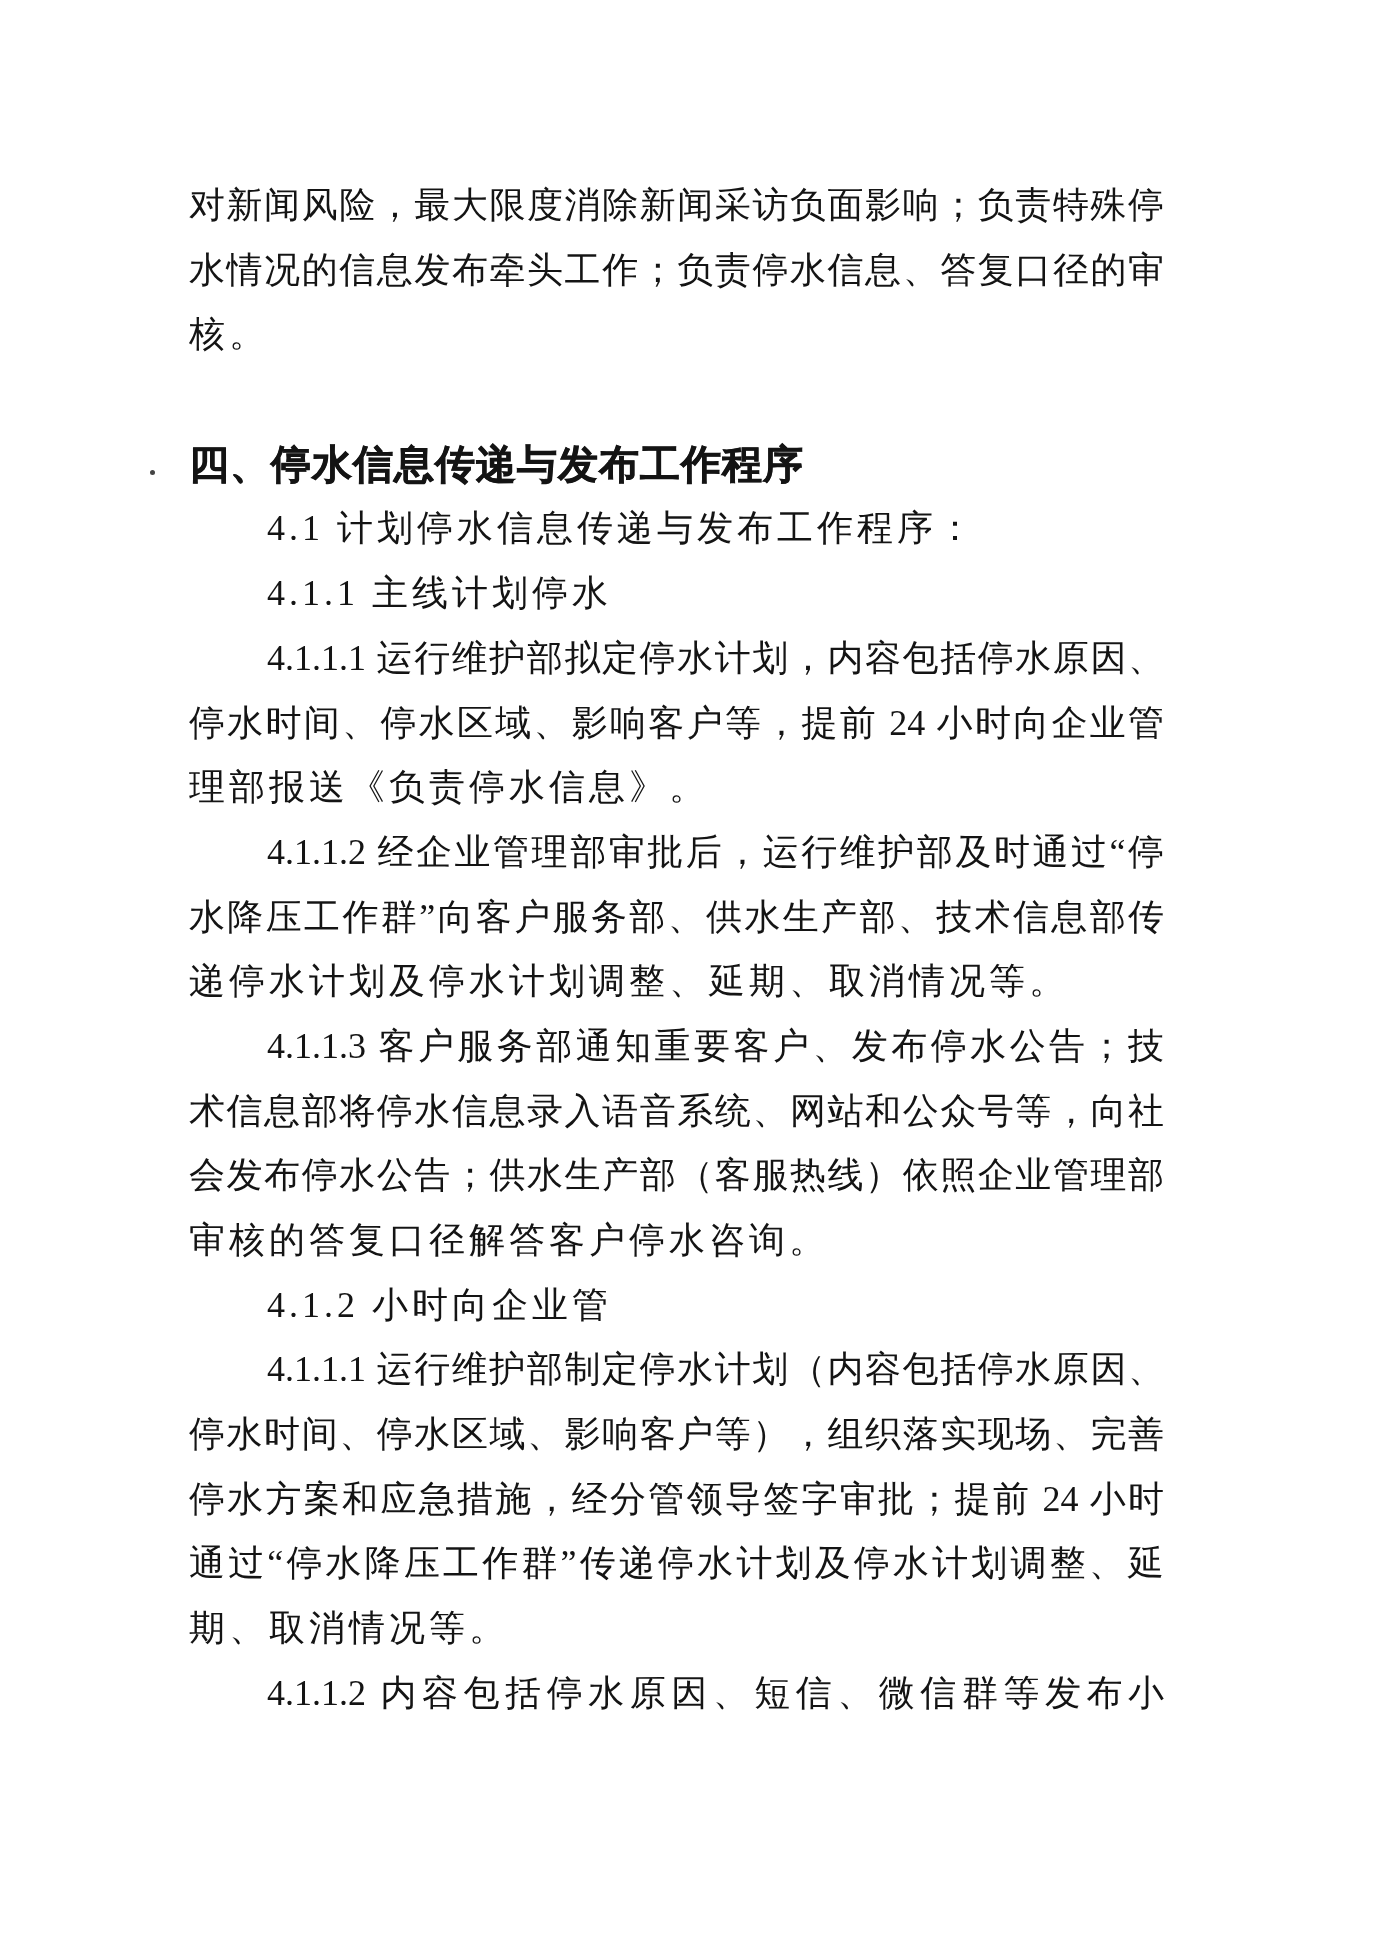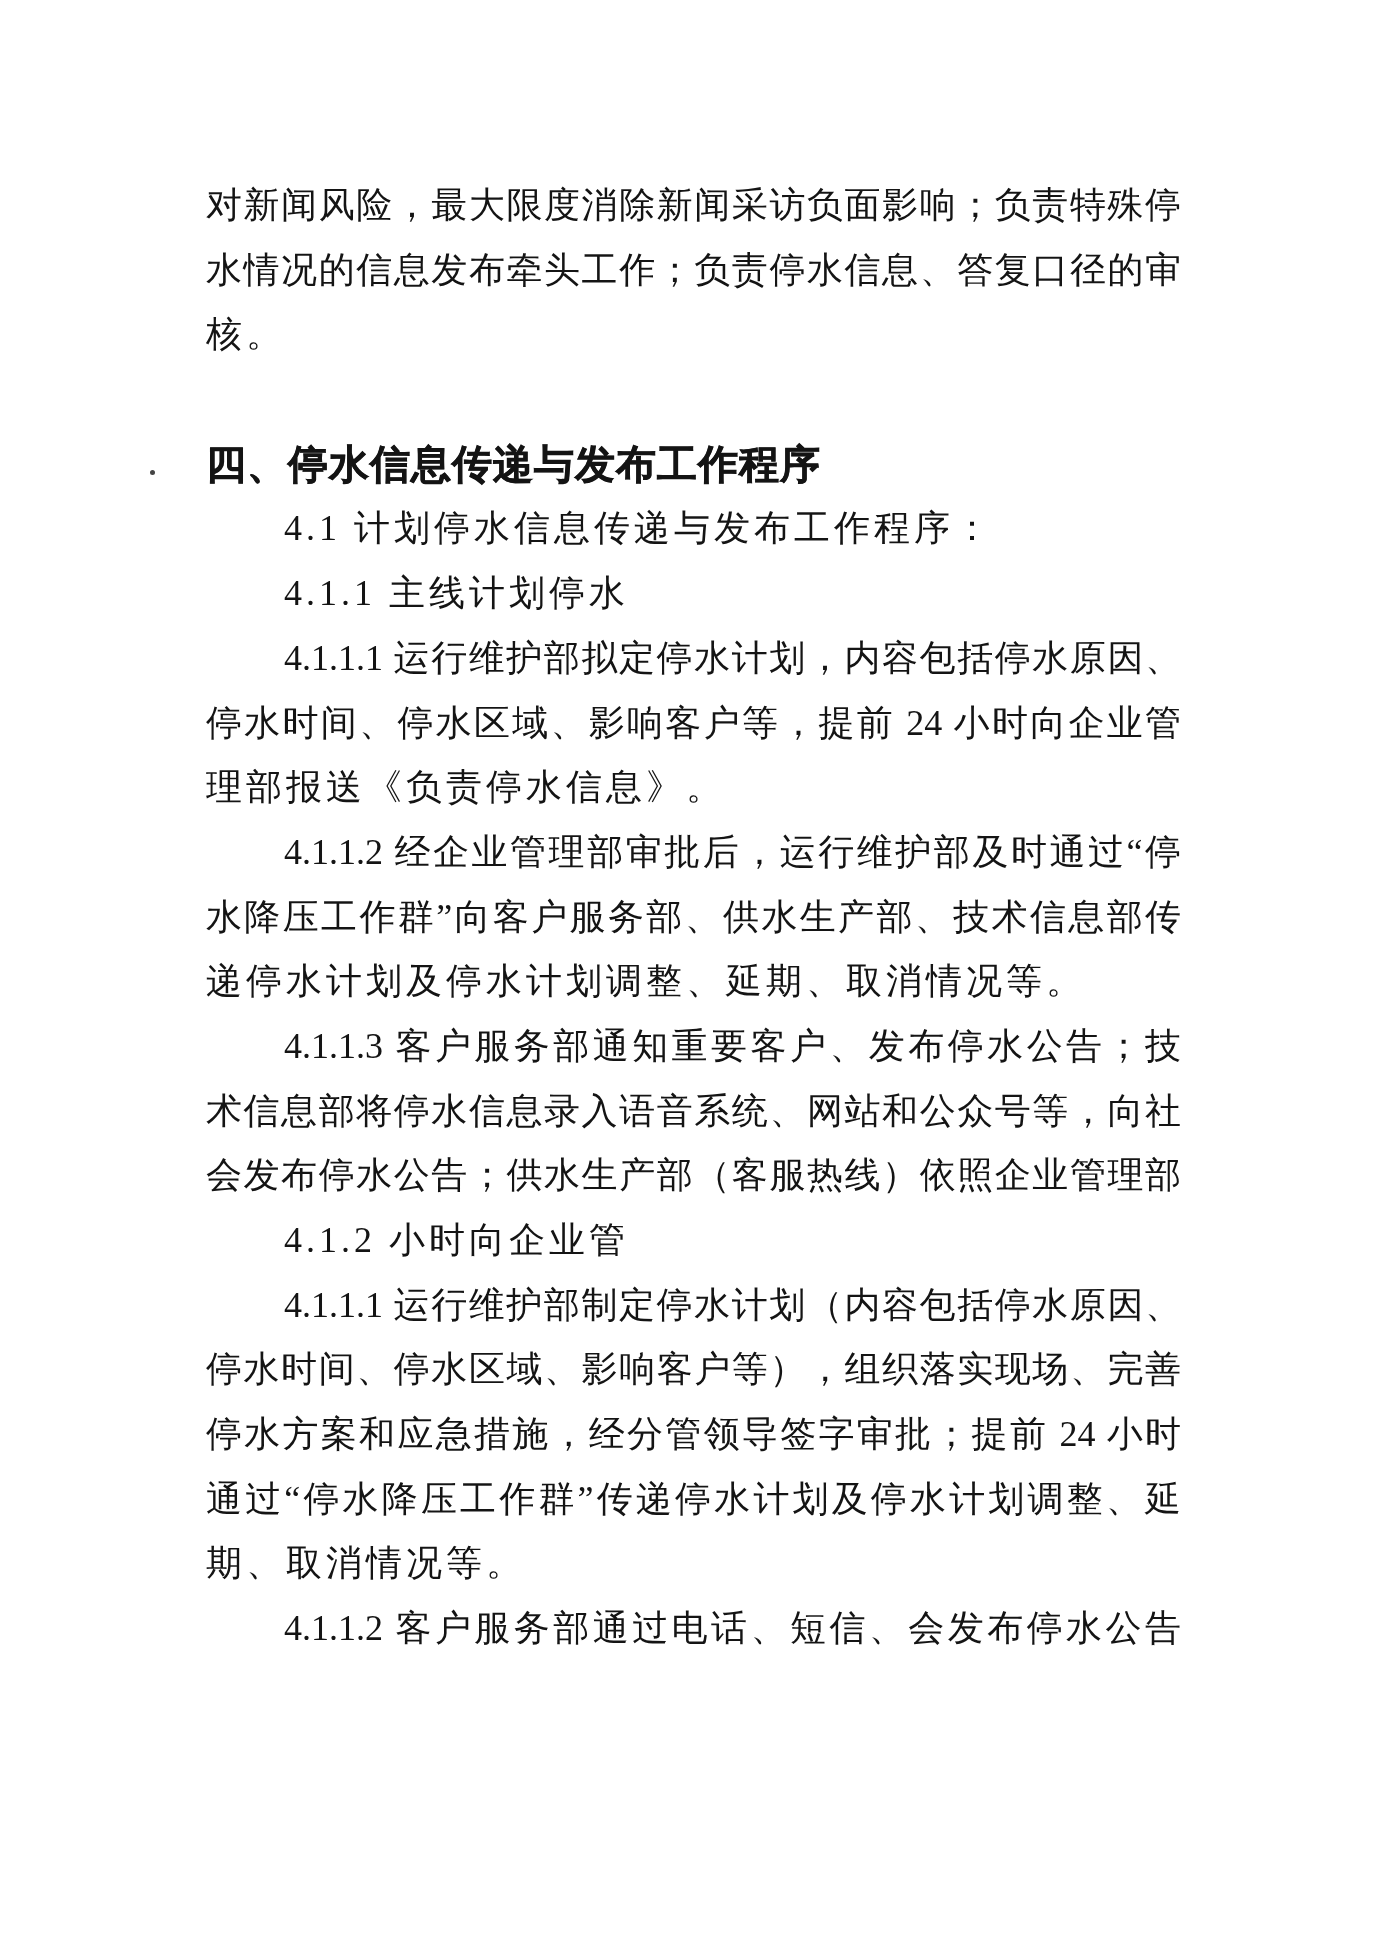--- a/index.html
+++ b/index.html
@@ -12,21 +12,21 @@
     width: 1388px;
     height: 1949px;
     margin: 0 auto;
     background: #ffffff;
     color: #141414;
     font-family: "Liberation Serif", "DejaVu Serif", serif;
     overflow: hidden;
   }
   .content {
     position: absolute;
-    left: 206px;
+    left: 189px;
     top: 173px;
     width: 975px;
   }
   .line {
     height: 64.7px;
     line-height: 64.7px;
     font-size: 36px;
     letter-spacing: 4px;
     white-space: nowrap;
     text-align: left;
@@ -79,21 +79,22 @@
       <div class="line indent">4.1.1 主线计划停水</div>
       <div class="line flush indent">4.1.1.1 运行维护部拟定停水计划，内容包括停水原因、</div>
       <div class="line flush">停水时间、停水区域、影响客户等，提前 24 小时向企业管</div>
       <div class="line">理部报送《负责停水信息》。</div>
       <div class="line flush indent">4.1.1.2 经企业管理部审批后，运行维护部及时通过“停</div>
       <div class="line flush">水降压工作群”向客户服务部、供水生产部、技术信息部传</div>
       <div class="line">递停水计划及停水计划调整、延期、取消情况等。</div>
       <div class="line flush indent">4.1.1.3 客户服务部通知重要客户、发布停水公告；技</div>
       <div class="line flush">术信息部将停水信息录入语音系统、网站和公众号等，向社</div>
       <div class="line flush">会发布停水公告；供水生产部（客服热线）依照企业管理部</div>
+      <div class="line">审核的答复口径解答客户停水咨询。</div>
       <div class="line indent">4.1.2 小时向企业管</div>
       <div class="line flush indent">4.1.1.1 运行维护部制定停水计划（内容包括停水原因、</div>
       <div class="line flush">停水时间、停水区域、影响客户等），组织落实现场、完善</div>
       <div class="line flush">停水方案和应急措施，经分管领导签字审批；提前 24 小时</div>
       <div class="line flush">通过“停水降压工作群”传递停水计划及停水计划调整、延</div>
       <div class="line">期、取消情况等。</div>
-      <div class="line flush indent">4.1.1.2 客户服务部通过电话、短信、会发布停水公告</div>
+      <div class="line flush indent">4.1.1.2 内容包括停水原因、短信、微信群等发布小</div>
     </div>
 </div>
 
 </body></html>

